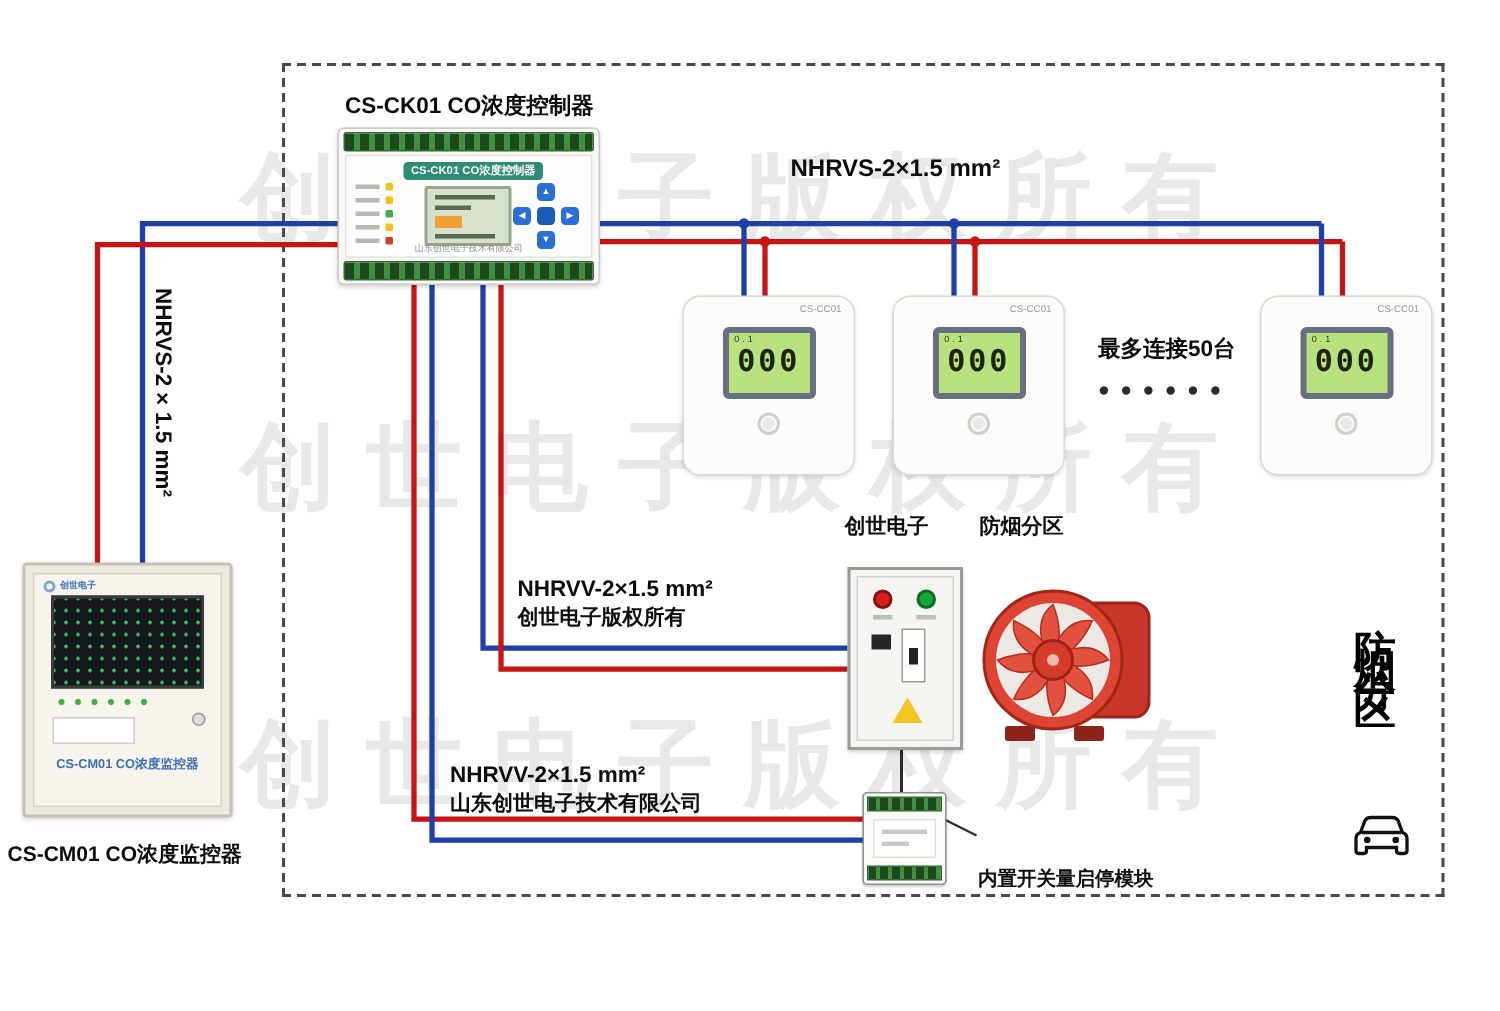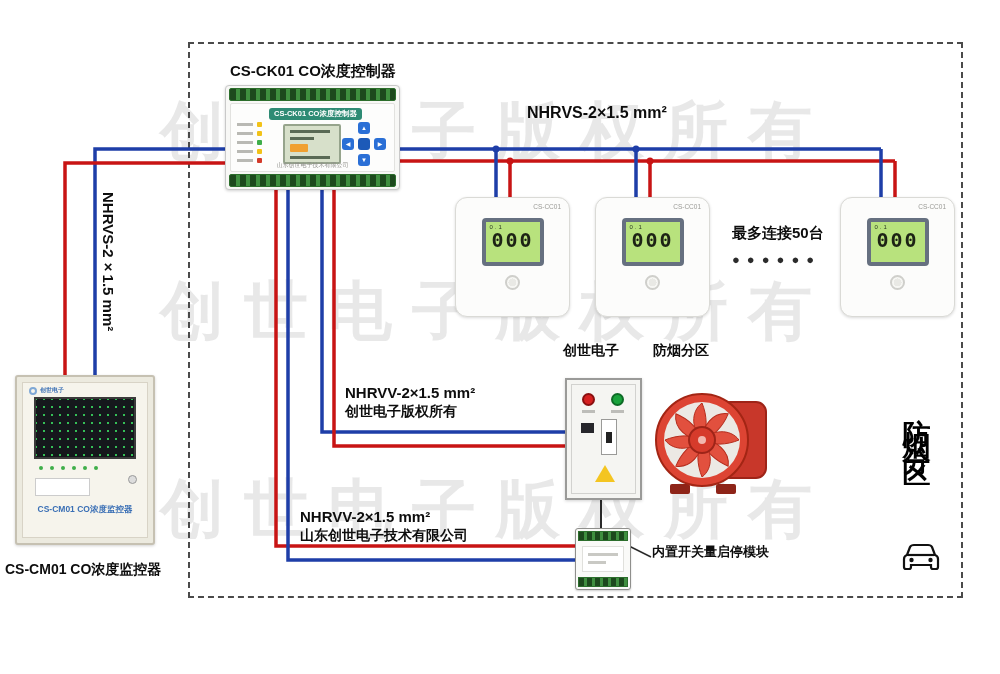--- a/index.html
+++ b/index.html
@@ -264,21 +264,21 @@
       <circle cx="50" cy="50" r="13" fill="#d63b2b" stroke="#9e2418" stroke-width="2"></circle>
       <circle cx="50" cy="50" r="4" fill="#f2b8ae"></circle>
     </svg>
   </div>
 
   <div class="dev module">
     <div class="mod-term top"></div>
     <div class="mod-mid"></div>
     <div class="mod-term bottom"></div>
   </div>
-  <div class="lbl cap13" style="left:652px;top:544px">内置开关量启停模块</div>
+  <div class="lbl cap13" style="left:652px;top:578px">内置开关量启停模块</div>
 
   <div class="dev monitor">
     <div class="mon-inner">
       <div class="mon-brand">
         <span class="mon-brand-dot"></span>
         <span class="mon-brand-txt">创世电子</span>
       </div>
       <div class="mon-screen"></div>
       <div class="mon-leds">
         <span class="mon-led"></span>

